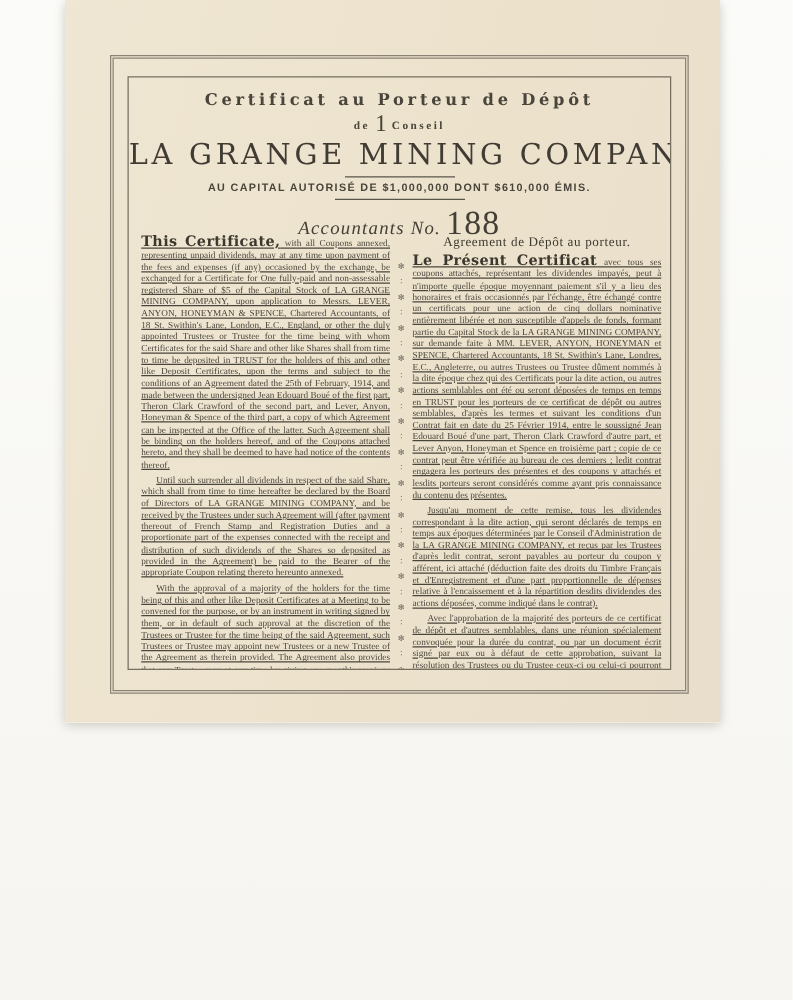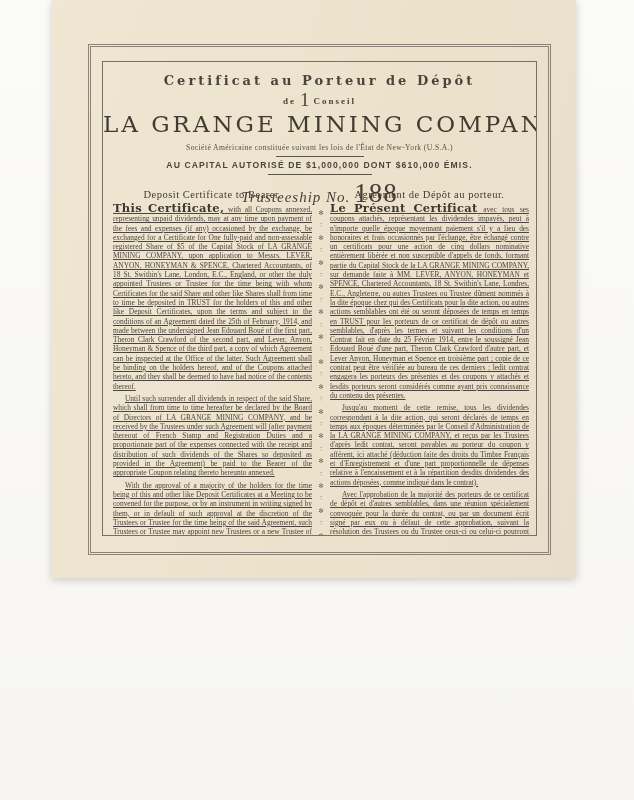--- a/index.html
+++ b/index.html
@@ -88,33 +88,31 @@
 <body>
 
 <div class="paper">
   <div class="outer-frame">
     <div class="inner-frame">
 
       <div class="hdr">
         <div class="hdr-title">Certificat au Porteur de Dépôt</div>
         <div class="hdr-de-action"><span>de</span><span class="one">1</span><span>Conseil</span></div>
         <div class="hdr-company">LA GRANGE MINING COMPANY.</div>
-        <div class="hdr-subtitle">Société Américaine constituée suivant les lois de l'État de New-York (U.S.A.)</div>
         <div class="hdr-rule"></div>
         <div class="hdr-capital">AU CAPITAL AUTORISÉ DE $1,000,000 DONT $610,000 ÉMIS.</div>
         <div class="hdr-rule" style="width:104px;"></div>
         <div class="hdr-certno">
-          <span class="lbl">Trusteeship No.</span>
+          <span class="lbl">Accountants No.</span>
           <span class="num">188</span>
         </div>
       </div>
 
       <div class="cols">
         <div class="col">
-          <div class="col-heading">Deposit Certificate to Bearer.</div>
           <p class="p first"><span class="lead">This Certificate,</span> <span>with all Coupons annexed, representing unpaid dividends, may at any time upon payment of the fees and expenses (if any) occasioned by the exchange, be exchanged for a Certificate for One fully-paid and non-assessable registered Share of $5 of the Capital Stock of LA GRANGE MINING COMPANY, upon application to Messrs. LEVER, ANYON, HONEYMAN &amp; SPENCE, Chartered Accountants, of 18 St. Swithin's Lane, London, E.C., England, or other the duly appointed Trustees or Trustee for the time being with whom Certificates for the said Share and other like Shares shall from time to time be deposited in TRUST for the holders of this and other like Deposit Certificates, upon the terms and subject to the conditions of an Agreement dated the 25th of February, 1914, and made between the undersigned Jean Edouard Boué of the first part, Theron Clark Crawford of the second part, and Lever, Anyon, Honeyman &amp; Spence of the third part, a copy of which Agreement can be inspected at the Office of the latter. Such Agreement shall be binding on the holders hereof, and of the Coupons attached hereto, and they shall be deemed to have had notice of the contents thereof.</span></p>
           <p class="p">Until such surrender all dividends in respect of the said Share, which shall from time to time hereafter be declared by the Board of Directors of LA GRANGE MINING COMPANY, and be received by the Trustees under such Agreement will (after payment thereout of French Stamp and Registration Duties and a proportionate part of the expenses connected with the receipt and distribution of such dividends of the Shares so deposited as provided in the Agreement) be paid to the Bearer of the appropriate Coupon relating thereto hereunto annexed.</p>
           <p class="p">With the approval of a majority of the holders for the time being of this and other like Deposit Certificates at a Meeting to be convened for the purpose, or by an instrument in writing signed by them, or in default of such approval at the discretion of the Trustees or Trustee for the time being of the said Agreement, such Trustees or Trustee may appoint new Trustees or a new Trustee of the Agreement as therein provided. The Agreement also provides that any Trustee may at any time by giving one month's previous notice by advertisement retire from the Trusteeship.</p>
           <div class="dateline">PARIS, the 26th of February, 1914.</div>
         </div>
         <div class="col-divider">✻
 ∶
 ✻
 ∶
 ✻

